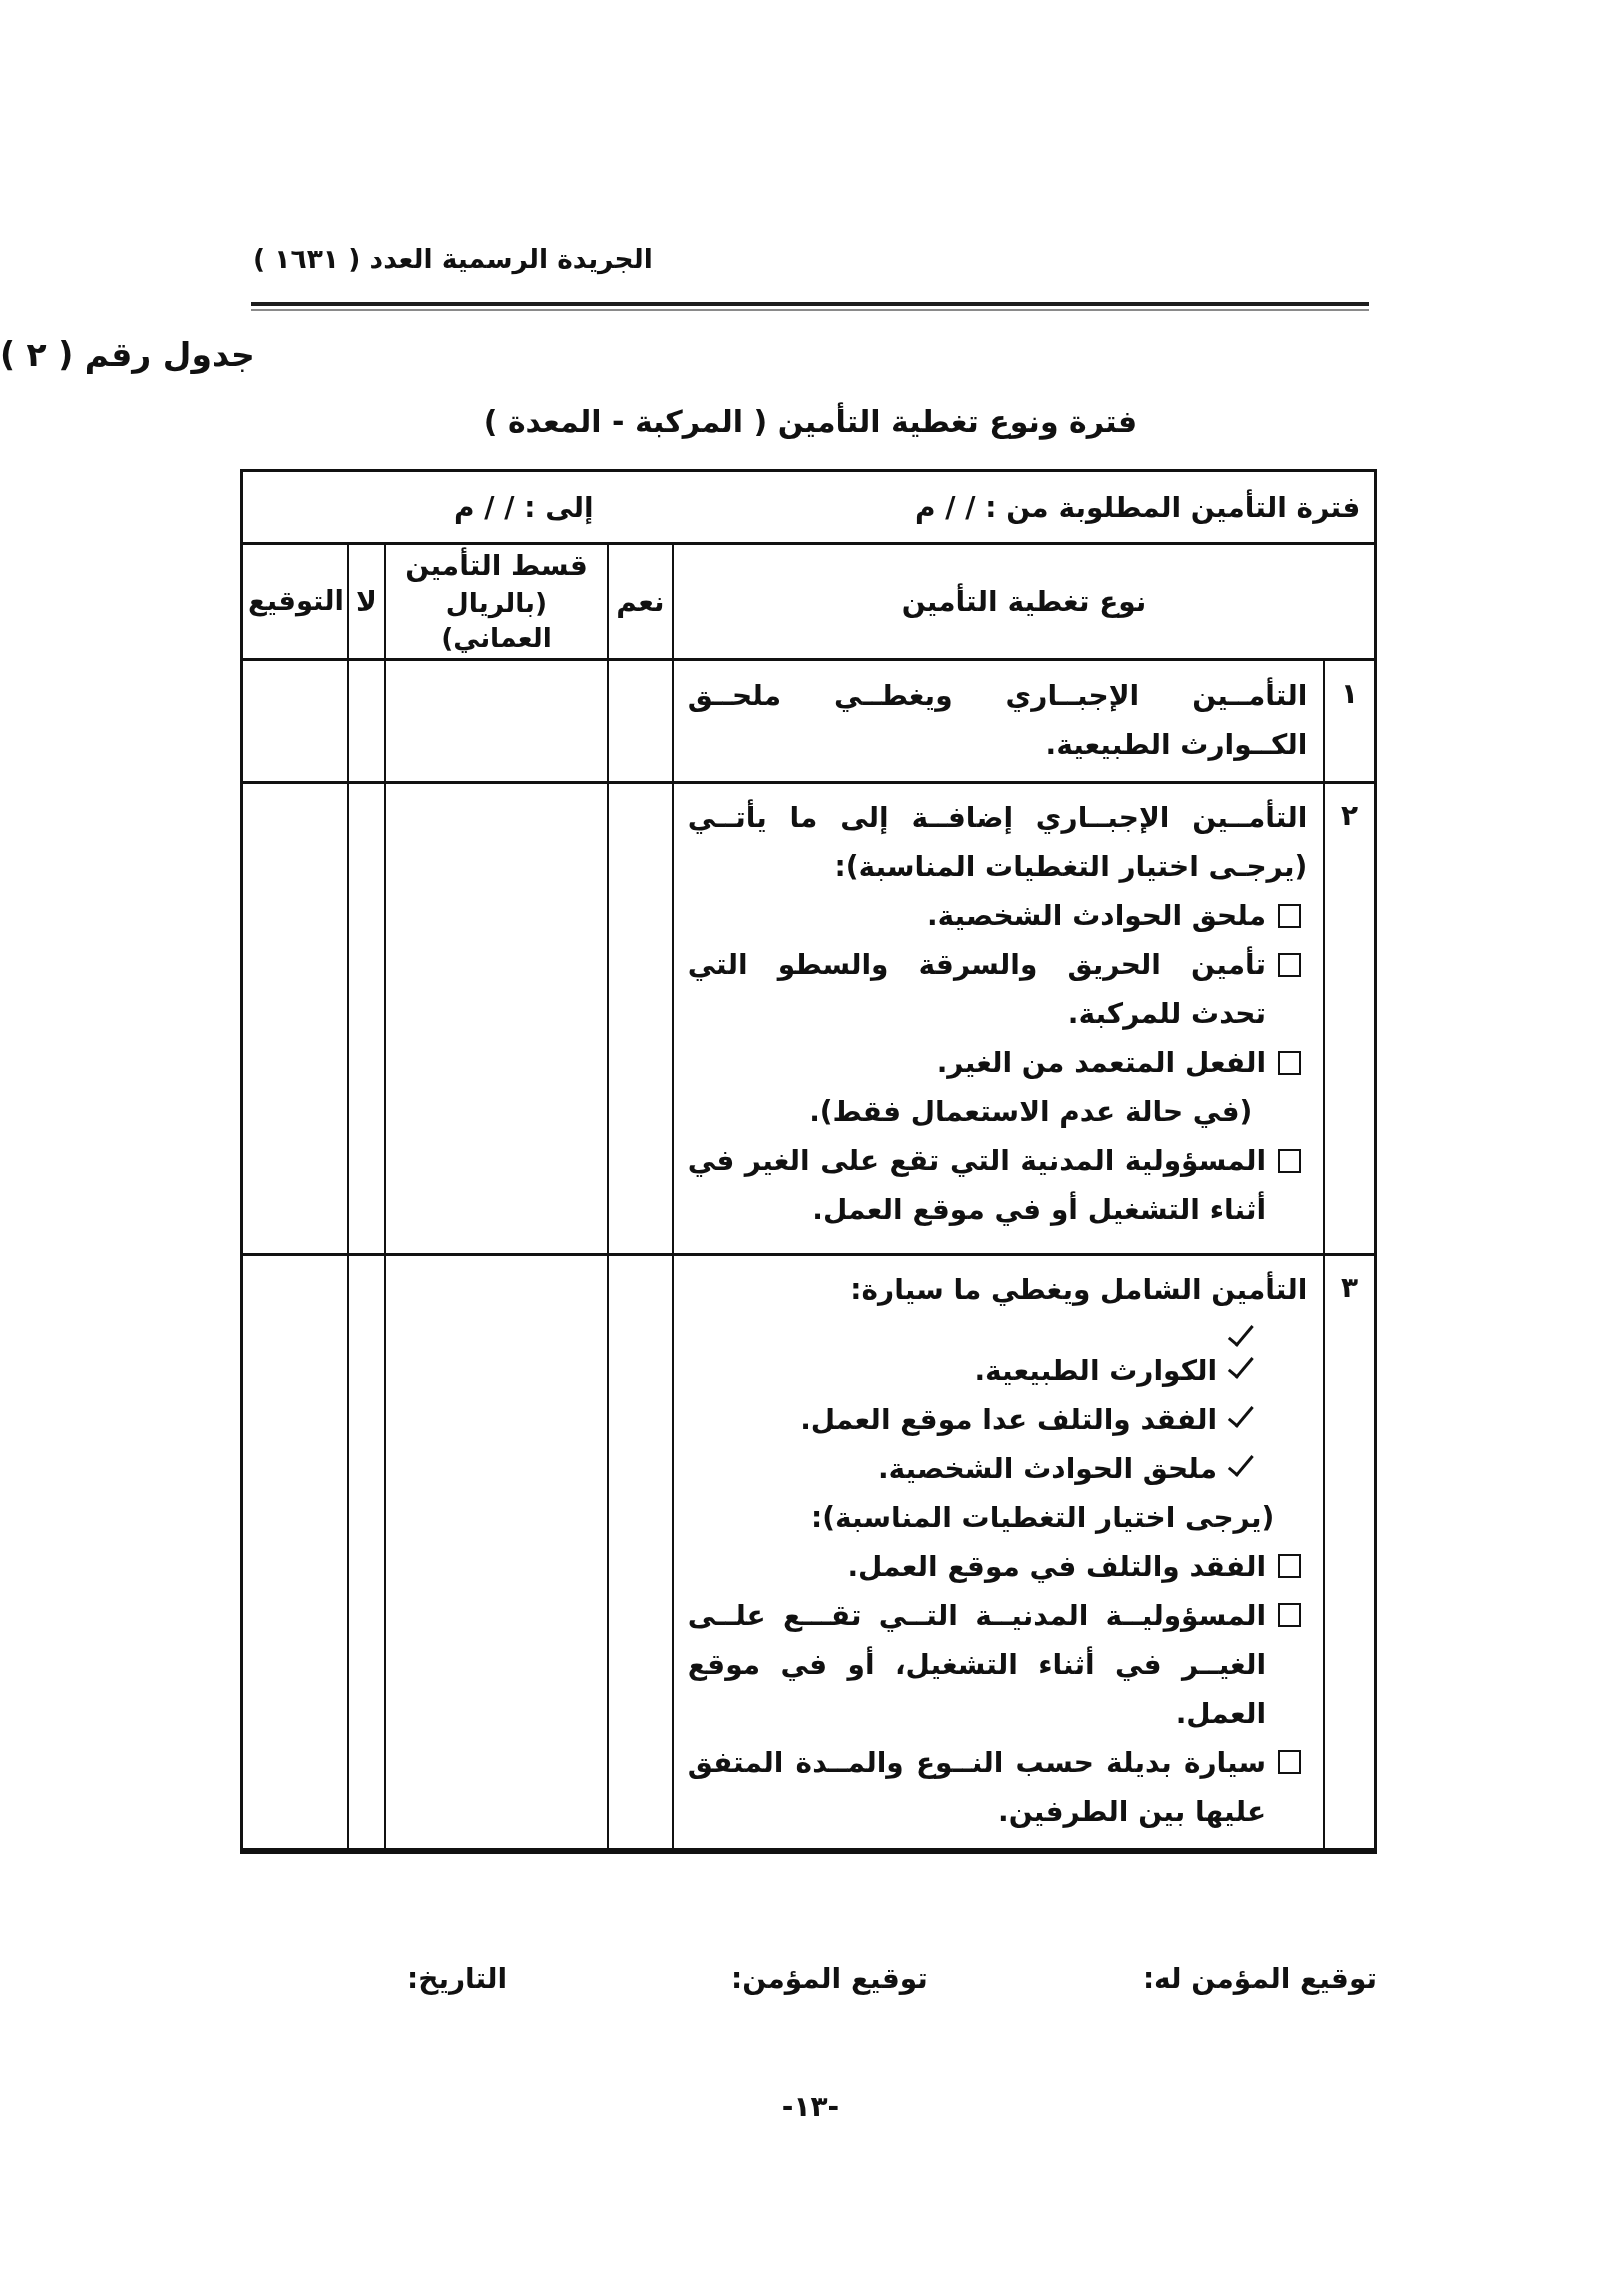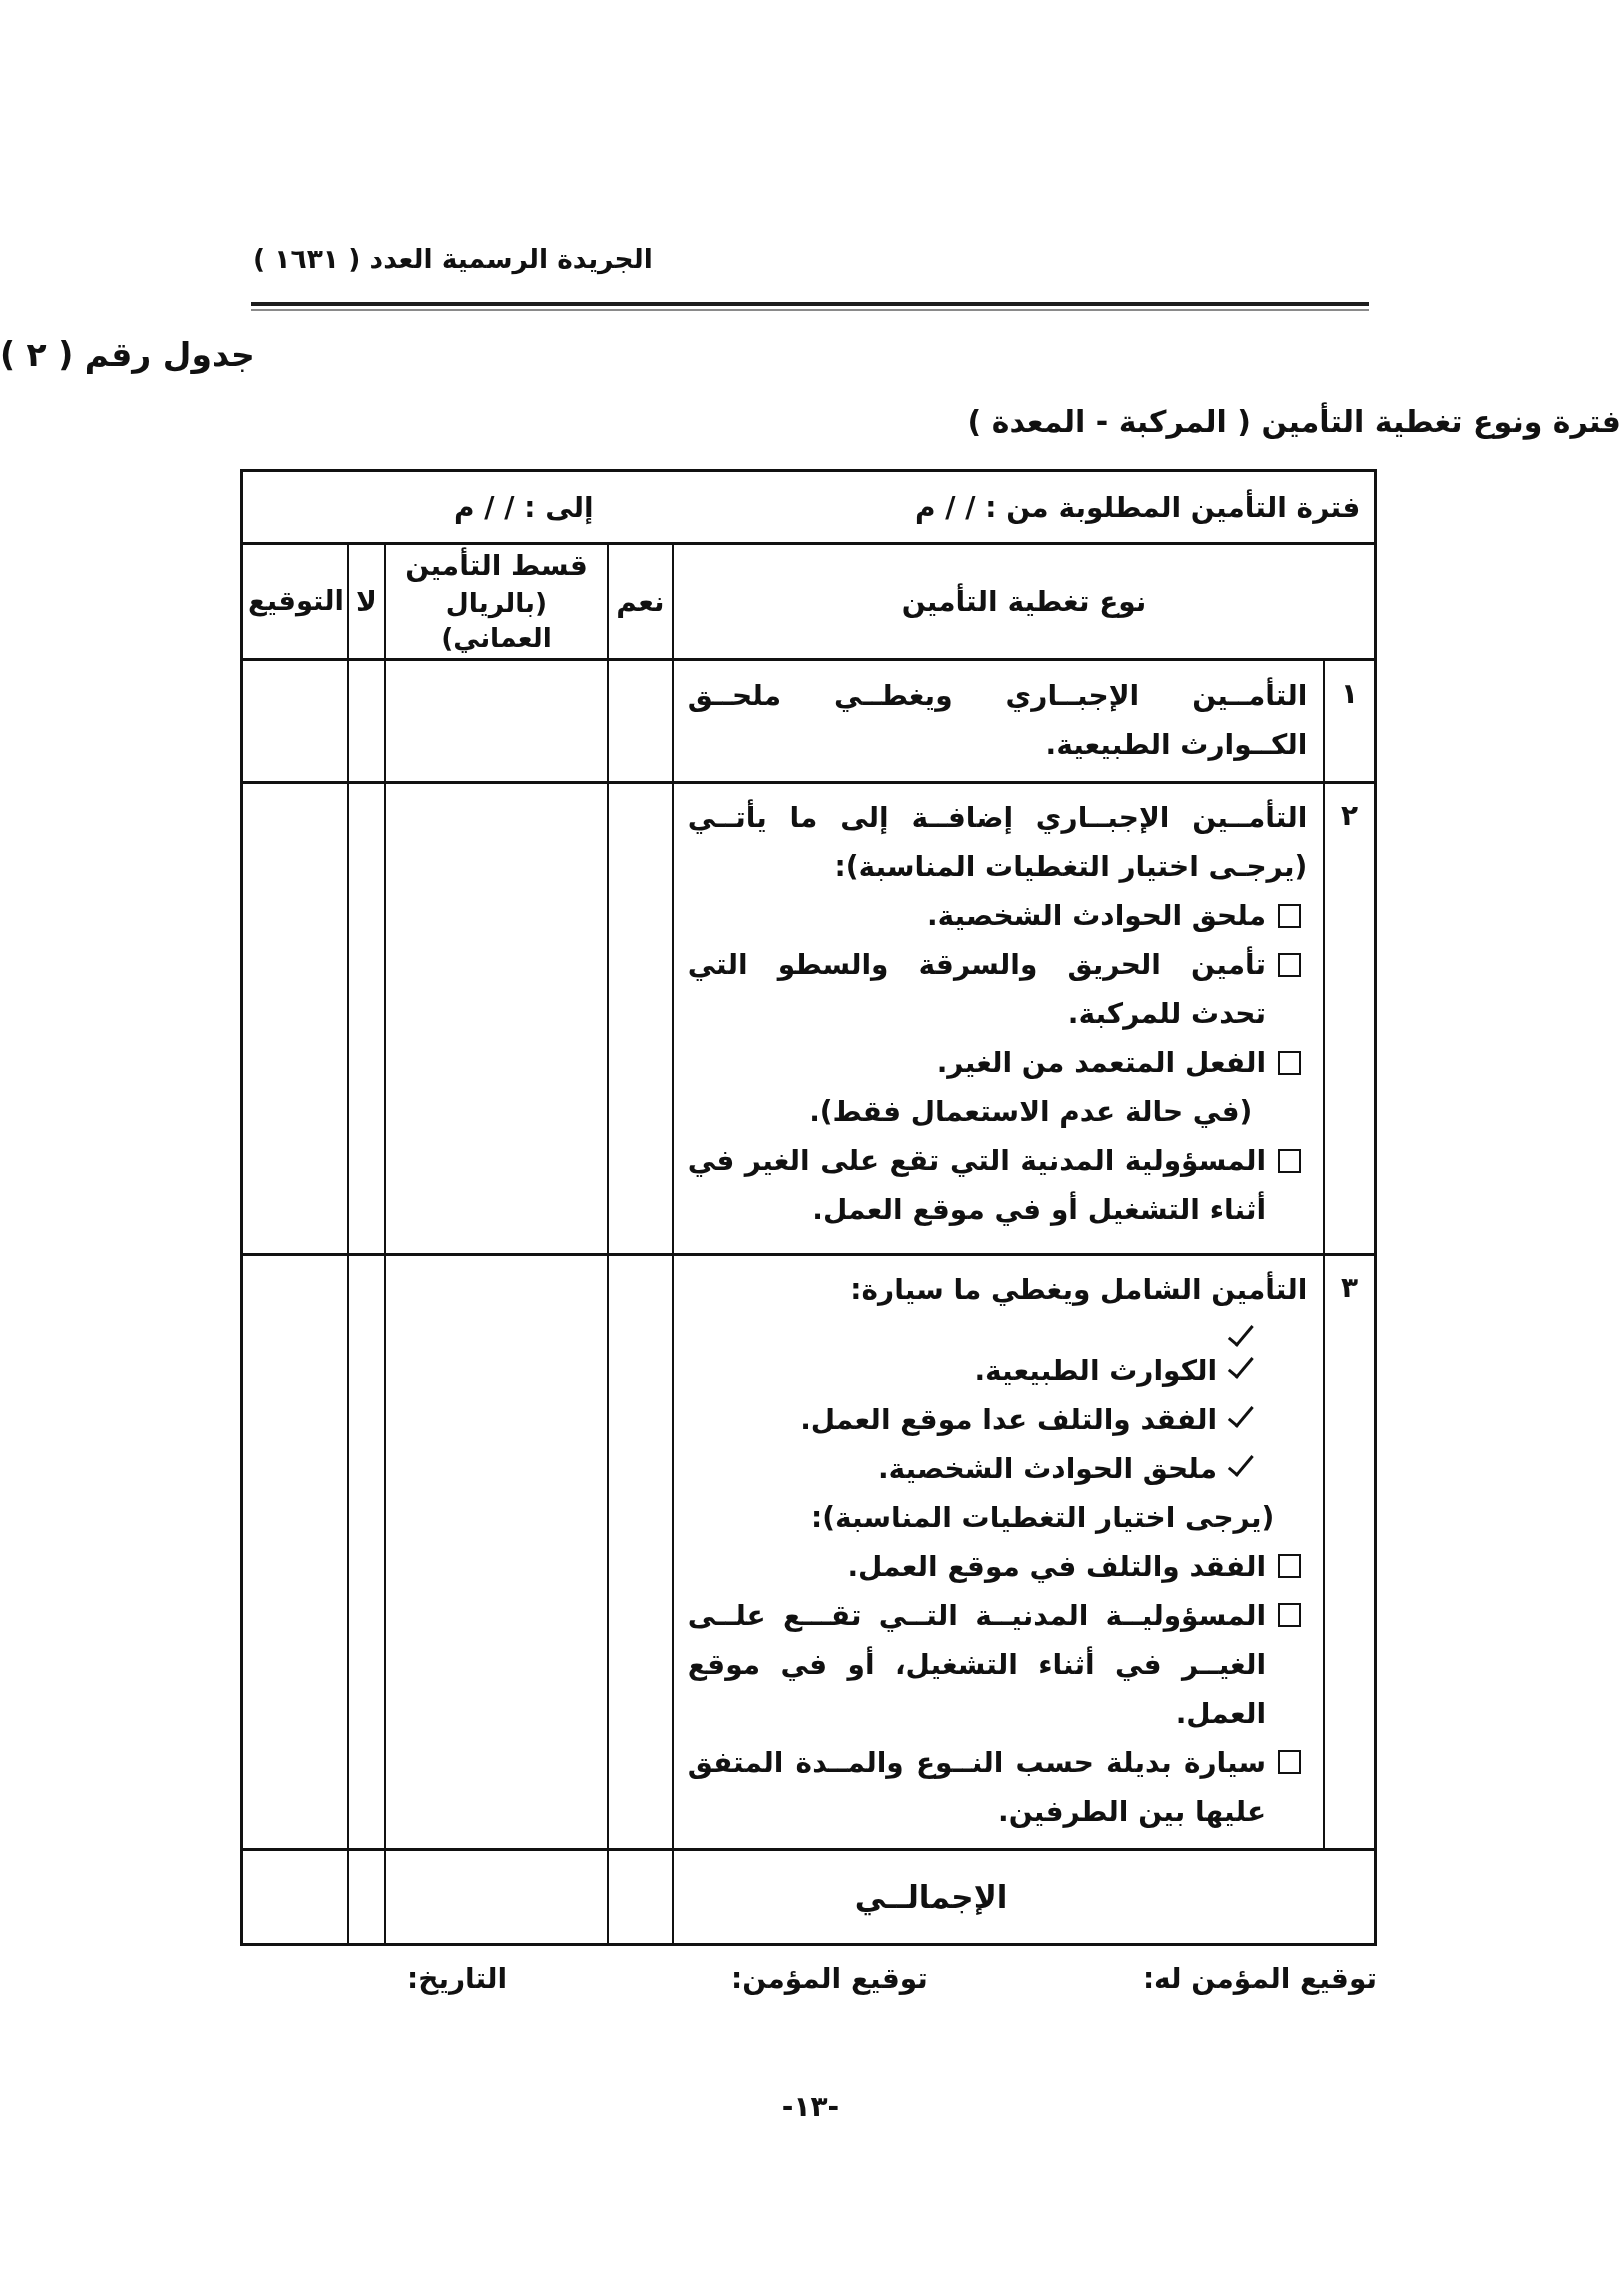--- a/index.html
+++ b/index.html
@@ -6,21 +6,21 @@
   body{
     width:1621px;height:2293px;position:relative;background:#ffffff;
     font-family:"DejaVu Sans",sans-serif;font-weight:bold;color:#111;
     direction:rtl;overflow:hidden;
   }
   
   .gazette-header{position:absolute;top:243px;left:253px;font-size:26.5px;letter-spacing:0.5px;}
   .double-rule{position:absolute;top:302px;left:251px;width:1118px;height:3.9px;background:#1d1d1d;}
   .double-rule::after{content:"";position:absolute;top:6.9px;left:0;width:100%;height:2px;background:#8a8a8a;}
   .page-title{position:absolute;top:335px;left:0;width:100%;text-align:left;font-size:33px;}
-  .page-subtitle{position:absolute;top:404px;left:0;width:100%;text-align:right;font-size:30px;}
+  .page-subtitle{position:absolute;top:404px;left:0;width:100%;text-align:center;font-size:30px;}
   
   .itable{
     position:absolute;top:469px;left:240px;width:1137px;
     border:3.9px solid #111;box-sizing:border-box;background:#fff;
   }
   .trow{box-sizing:border-box;}
   .period-row,.thead-row,.data-row{border-bottom:3.9px solid #111;}
   .period-row{
     height:73px;display:flex;align-items:center;justify-content:space-between;
     padding:0 13.7px 0 211px;font-size:28px;
@@ -164,29 +164,20 @@
             <span class="cb-text">سيارة بديلة حسب النــوع والمــدة المتفق عليها بين الطرفين.</span>
           </div>
         </div>
         <div class="cell "></div>
         <div class="cell "></div>
         <div class="cell "></div>
         <div class="cell "></div>
       </div>
     </div>
 
-  <div class="trow total-row">
-    <div class="cell total-label-cell">
-      <span>الإجمالــي</span>
-    </div>
-    <div class="cell"></div>
-    <div class="cell"></div>
-    <div class="cell"></div>
-    <div class="cell"></div>
-  </div>
 
 </div>
 
 <div class="sign-footer">
   <span class="insured">توقيع المؤمن له:</span>
   <span class="insurer">توقيع المؤمن:</span>
   <span class="date">التاريخ:</span>
 </div>
 
 <div class="page-number">-١٣-</div>

